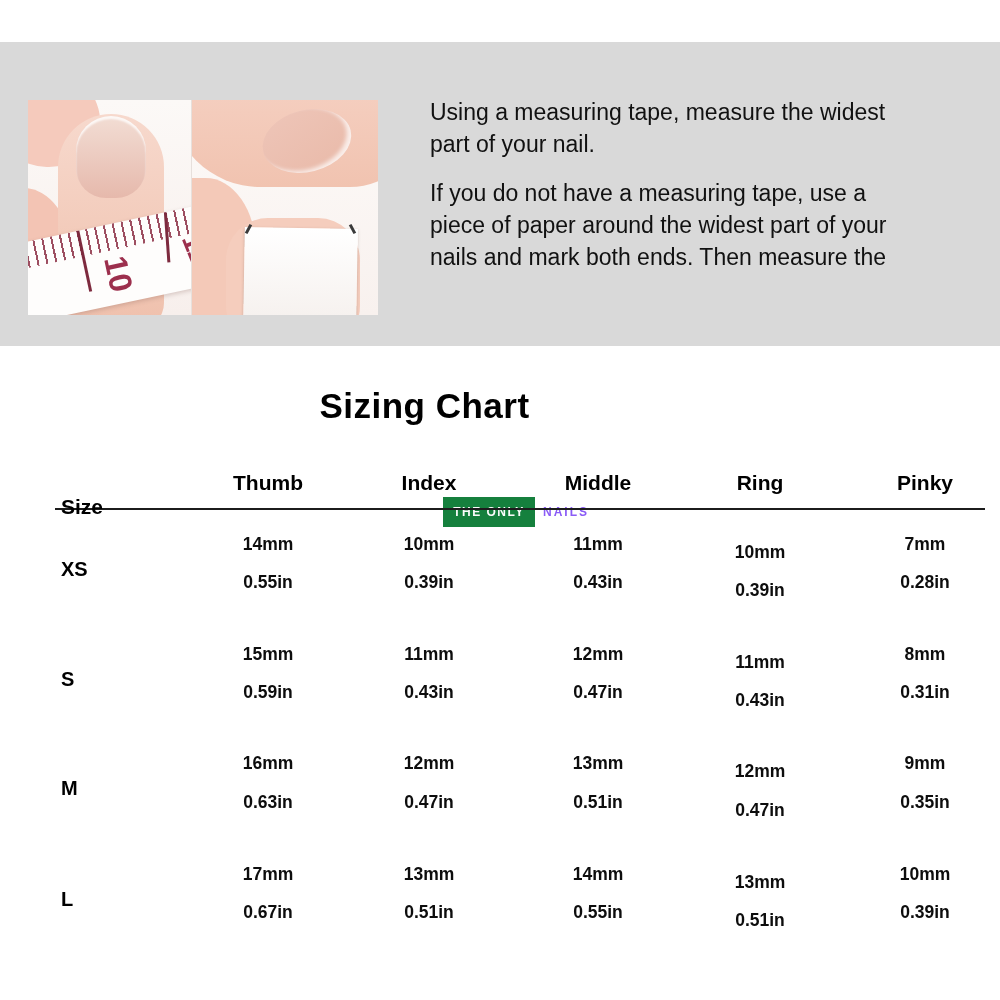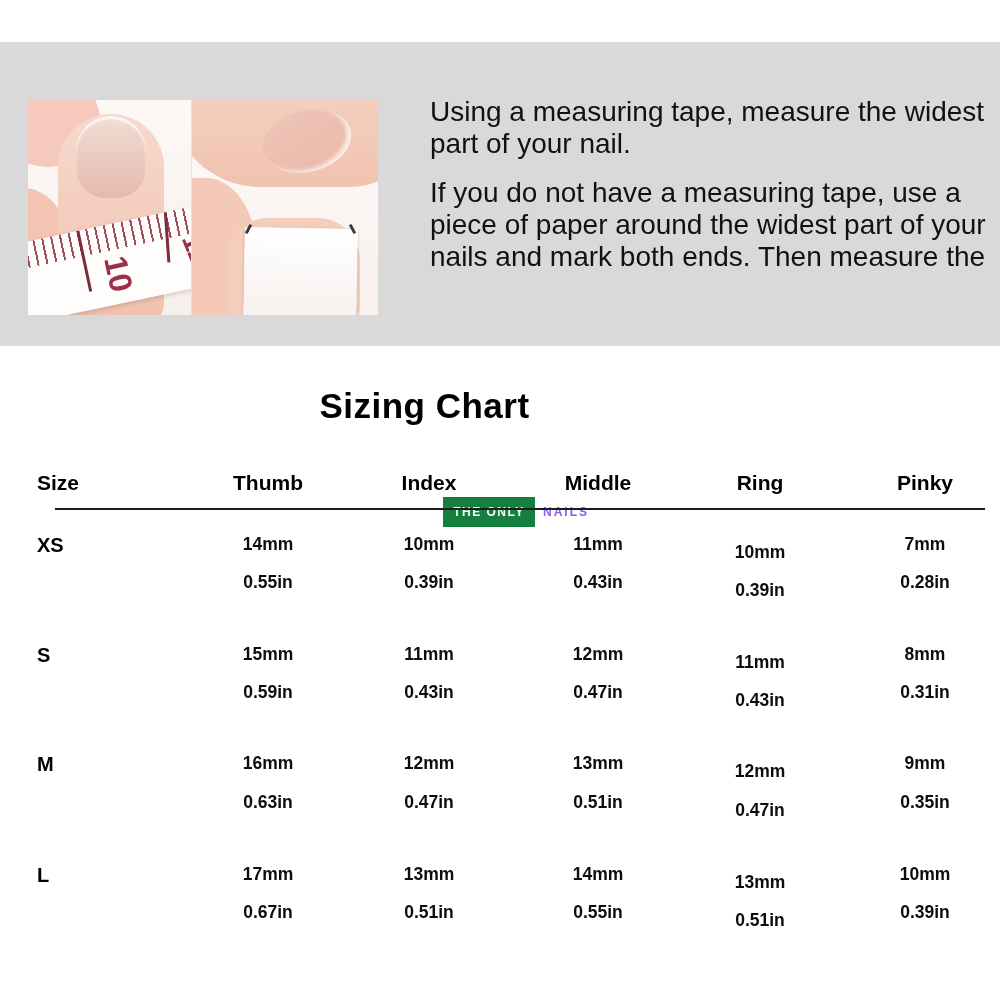--- a/index.html
+++ b/index.html
@@ -27,32 +27,32 @@
 
   .finger-top { position:absolute; left:-22px; top:-38px; width:250px; height:125px; background:linear-gradient(180deg,#f6d2c4,#f1c3b0); border-radius:0 0 70px 90px; }
   .nail-top { position:absolute; left:70px; top:10px; width:90px; height:62px; background:linear-gradient(160deg,#eec5b8,#e9baa9); border-radius:50%; transform:rotate(-14deg); box-shadow:inset -4px -3px 4px rgba(255,255,255,.75); }
   .finger-left2 { position:absolute; left:-48px; top:78px; width:112px; height:160px; background:#f4c9b8; border-radius:45%; }
   .thumb-bottom { position:absolute; left:34px; top:118px; width:134px; height:130px; background:#f5cdbd; border-radius:42px; }
   .paper { position:absolute; left:52px; top:128px; width:113px; height:98px; background:linear-gradient(180deg,#ffffff,#f5f0ed); transform:rotate(1deg); box-shadow:0 1px 3px rgba(90,70,60,.3); }
   .mark-left  { position:absolute; left:55px; top:124px; width:3px; height:10px; background:#3a3a3a; transform:rotate(28deg); }
   .mark-right { position:absolute; left:159px; top:124px; width:3px; height:10px; background:#3a3a3a; transform:rotate(-28deg); }
 
   
-  .instructions { position:absolute; left:430px; top:54px; width:560px; font-size:28px; line-height:32px; color:#111; }
+  .instructions { position:absolute; left:430px; top:54px; width:560px; font-size:23px; line-height:32px; color:#111; }
   .para2 { margin-top:17px; }
 
   
   .chart-title { position:absolute; left:0; top:386px; width:849px; text-align:center; font-size:35px; font-weight:bold; color:#000; letter-spacing:.5px; }
 
   .thead { position:absolute; left:0; top:471px; width:1000px; height:0; z-index:3; }
   .thead .c { font-size:21px; font-weight:bold; color:#000; }
   .trow { position:absolute; left:0; width:1000px; height:0; z-index:3; }
   .c { position:absolute; width:130px; text-align:center; white-space:nowrap; }
   .cell { font-size:17.5px; font-weight:bold; color:#0d0d0d; }
-  .col-size   { left:37px;  width:70px; text-align:left; }
+  .col-size   { left:61px;  width:70px; text-align:left;margin-top:24px; }
   .col-thumb  { left:203px; }
   .col-index  { left:364px; }
   .col-middle { left:533px; }
   .col-ring   { left:695px; }
   .col-pinky  { left:860px; }
   .size-label { font-size:20px; font-weight:bold; color:#000; }
   .dip { transform:translateY(8px); }
 
   .header-rule { position:absolute; left:55px; top:508px; width:930px; height:2px; background:#1c1c1c; z-index:2; }
 

